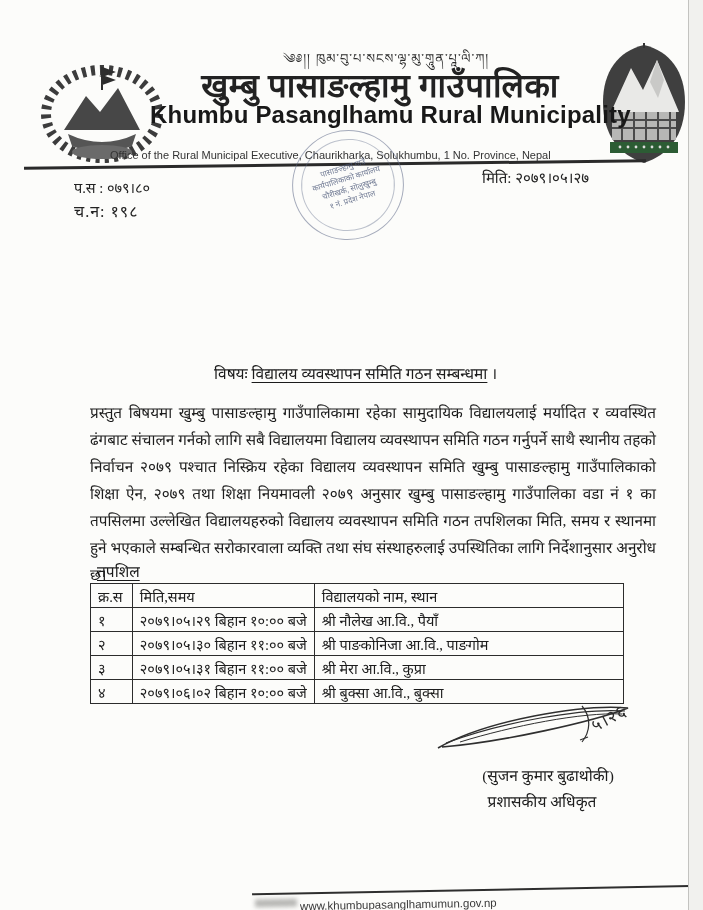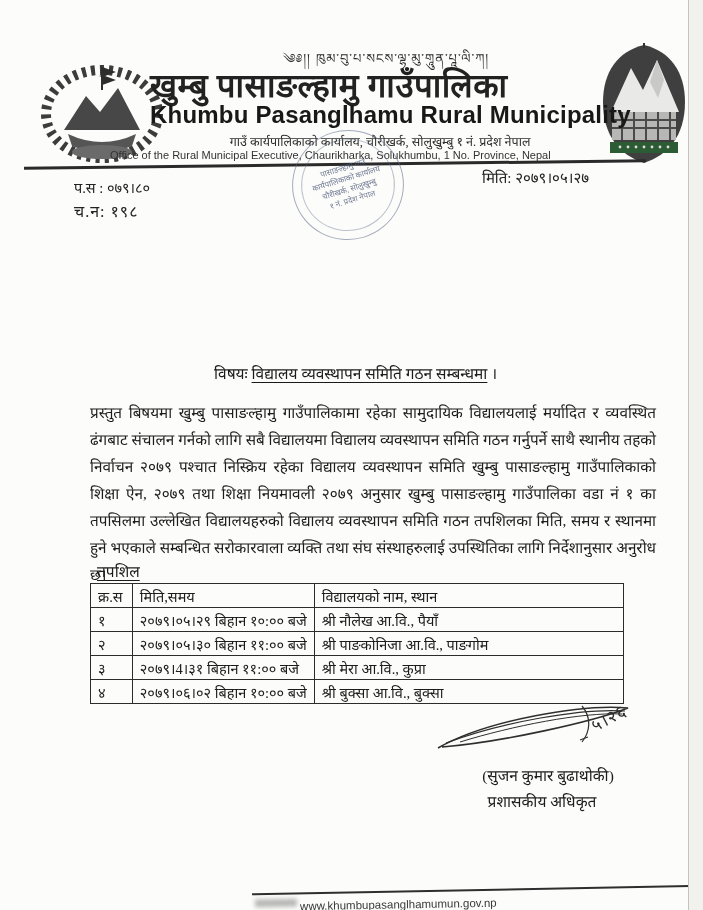--- a/index.html
+++ b/index.html
@@ -27,21 +27,21 @@
   }
   
   .tibetan{
     position:absolute;left:283px;top:44px;width:330px;
     font-size:13px;color:#2a2a2a;letter-spacing:1px;
     font-family:"DejaVu Sans",sans-serif;
     white-space:nowrap;
   }
   .title-np{
     position:absolute;left:150px;top:62px;width:460px;
-    font-size:33px;font-weight:bold;color:#222;
+    text-align:center;font-size:33px;font-weight:bold;color:#222;
     font-family:"Liberation Serif","DejaVu Serif",serif;
     white-space:nowrap;letter-spacing:.5px;
   }
   .title-en{
     position:absolute;left:150px;top:101px;width:460px;
     text-align:right;font-size:24px;font-weight:bold;color:#181818;
     font-family:"Liberation Sans","DejaVu Sans",sans-serif;
     white-space:nowrap;letter-spacing:.2px;
   }
   .addr-np{
@@ -168,21 +168,20 @@
       <circle cx="46" cy="105" r="1.4"></circle>
         <circle cx="54" cy="105" r="1.4"></circle>
         <circle cx="62" cy="105" r="1.4"></circle>
         <circle cx="70" cy="105" r="1.4"></circle>
     </g>
   </svg>
 
   <div class="tibetan">༄༅།། ཁུམ་བུ་པ་སངས་ལྷ་མུ་གཱུན་པཱ་ལི་ཀ།</div>
   <div class="title-np">खुम्बु पासाङल्हामु गाउँपालिका</div>
   <div class="title-en">Khumbu Pasanglhamu Rural Municipality</div>
-  <div class="addr-np">गाउँ कार्यपालिकाको कार्यालय, चौरीखर्क, सोलुखुम्बु १ नं. प्रदेश नेपाल</div>
   <div class="addr-en">Office of the Rural Municipal Executive, Chaurikharka, Solukhumbu, 1 No. Province, Nepal</div>
   <div class="header-rule"></div>
 
   <div class="ref-no">प.स : ०७९।८०</div>
   <div class="dispatch-no">च.न: १९८</div>
   <div class="date-line">मिति: २०७९।०५।२७</div>
 
   <div class="stamp">
     <div class="stamp-inner">
       <span>पासाङल्हामु गाउँ</span>
@@ -217,21 +216,21 @@
         <td>२०७९।०५।२९ बिहान १०:०० बजे</td>
         <td>श्री नौलेख आ.वि., पैयाँ</td>
       </tr>
       <tr>
         <td>२</td>
         <td>२०७९।०५।३० बिहान ११:०० बजे</td>
         <td>श्री पाङकोनिजा आ.वि., पाङगोम</td>
       </tr>
       <tr>
         <td>३</td>
-        <td>२०७९।4।३१ बिहान ११:०० बजे</td>
+        <td>२०७९।०५।३१ बिहान ११:०० बजे</td>
         <td>श्री मेरा आ.वि., कुप्रा</td>
       </tr>
       <tr>
         <td>४</td>
         <td>२०७९।०६।०२ बिहान १०:०० बजे</td>
         <td>श्री बुक्सा आ.वि.,  बुक्सा</td>
       </tr>
     </tbody>
   </table>
 

